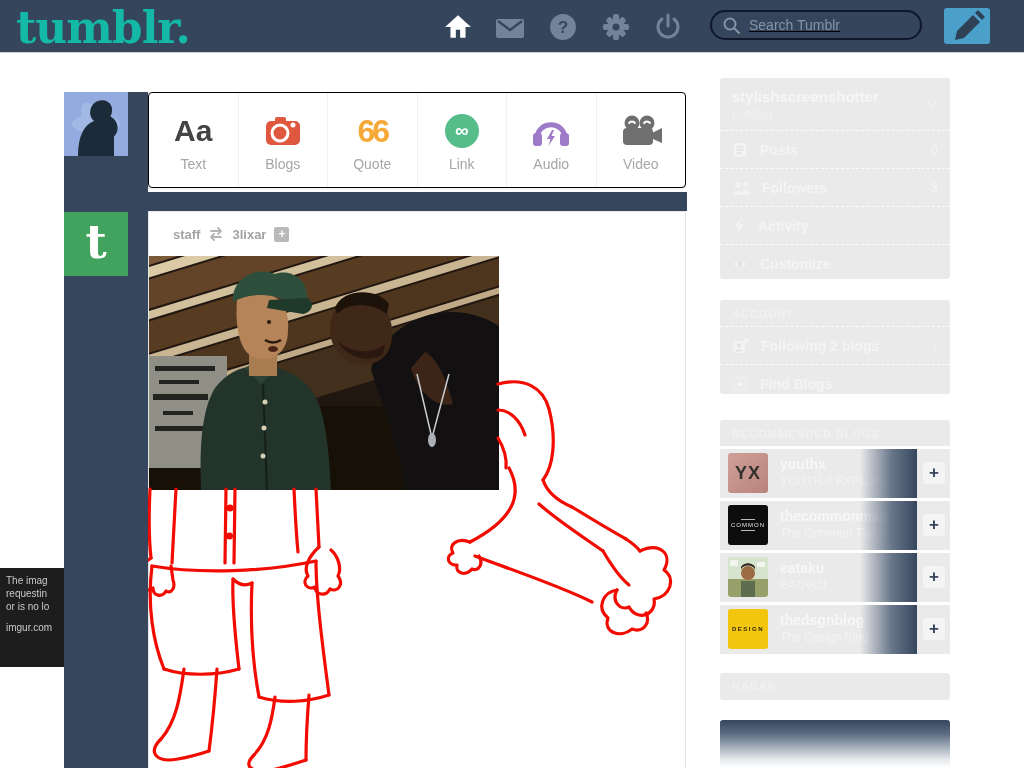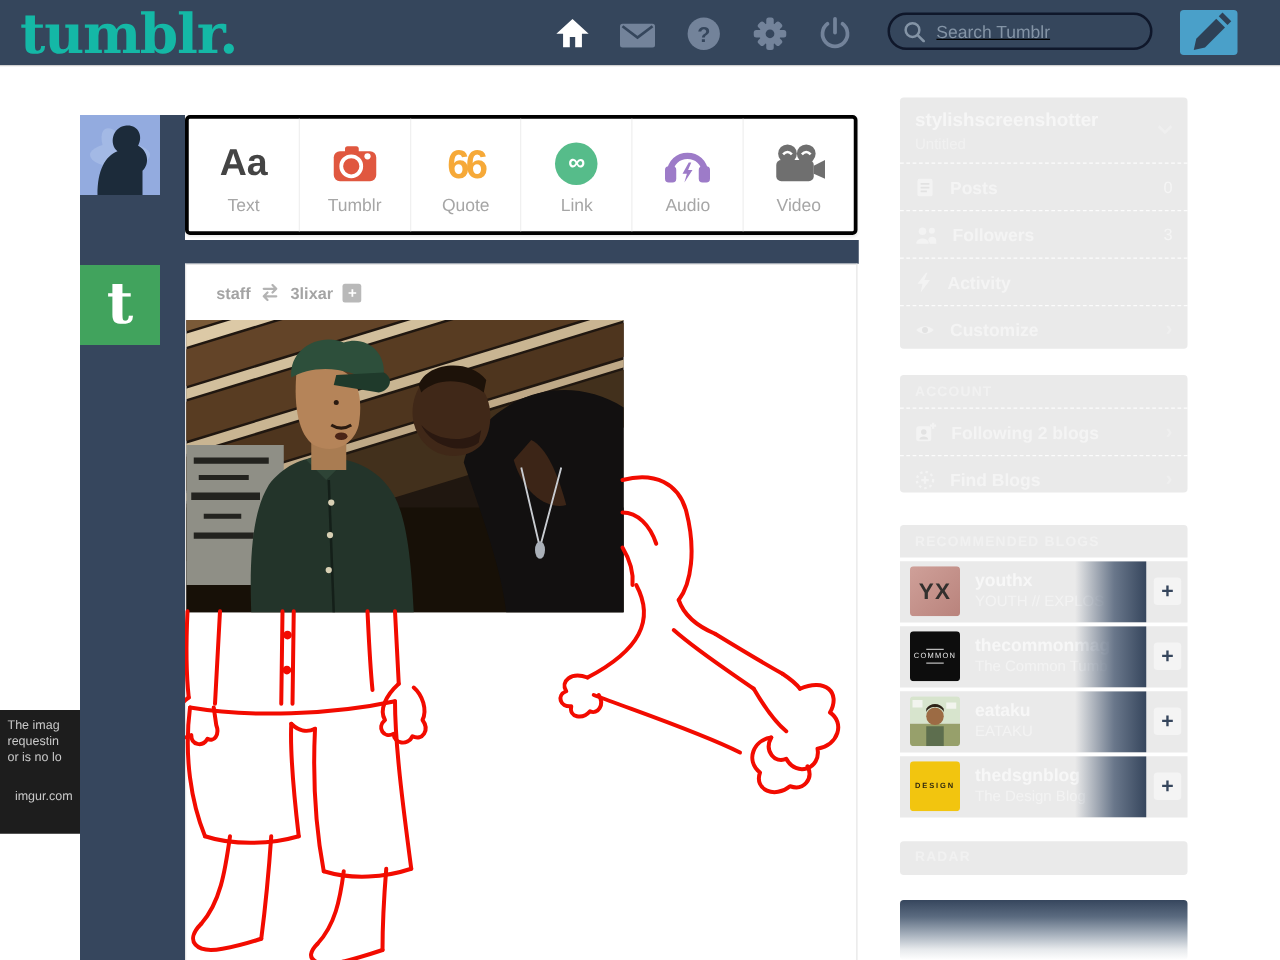--- a/index.html
+++ b/index.html
@@ -23,25 +23,25 @@
   
   .left-strip{position:absolute;left:64px;top:92px;width:84px;height:676px;background:#36465d;z-index:2;}
   .avatar64{position:absolute;left:0;width:64px;height:64px;overflow:hidden;cursor:pointer;}
   .staff-avatar{top:120px;background:#41a35d;color:#fff;text-align:center;
                 font-family:"DejaVu Serif",serif;font-weight:bold;font-size:46px;line-height:60px;}
 
   
   .imgur-box{position:absolute;left:0;top:568px;width:64px;height:99px;background:#1d1d1d;z-index:1;
              color:#c9c9c9;font-size:10px;line-height:13px;padding:6px 0 0 6px;box-sizing:border-box;
              overflow:hidden;white-space:nowrap;}
-  .imgur-box .dom{margin-top:18px;text-align:center;}
+  .imgur-box .dom{margin-top:8px;}
 
   
   .compose-card{position:absolute;left:148px;top:92px;width:538px;height:96px;background:#fff;
-                border:3px solid #000000;border-radius:4px;box-sizing:border-box;display:flex;
+                border:1px solid #000000;border-radius:4px;box-sizing:border-box;display:flex;
                 box-shadow:0 1px 2px rgba(0,0,0,.08);}
   .compose-item{flex:1;display:flex;flex-direction:column;align-items:center;justify-content:center;
                 cursor:pointer;border-right:1px solid #f0f0f0;}
   .compose-item:last-child{border-right:none;}
   .ci-icon{height:44px;display:flex;align-items:center;justify-content:center;}
   .ci-label{font-size:14px;color:#a6a6a6;margin-top:3px;}
   .ci-text{font-size:30px;font-weight:bold;color:#444;line-height:30px;}
   .ci-quote{font-size:32px;font-weight:bold;color:#f6a938;letter-spacing:-3px;line-height:30px;}
   .ci-link{width:34px;height:34px;border-radius:50%;background:#56bc8a;color:#fff;text-align:center;
            font-size:19px;font-weight:bold;line-height:33px;}
@@ -179,21 +179,21 @@
 
     <div class="compose-item">
       <div class="ci-icon">
         <svg width="38" height="32" viewBox="0 0 38 32">
           <rect x="11" y="2" width="11" height="7" rx="2" fill="#e0573f"></rect>
           <rect x="2" y="6" width="34" height="24" rx="5" fill="#e0573f"></rect>
           <circle cx="16" cy="18" r="8" stroke="#ffffff" stroke-width="3" fill="none"></circle>
           <circle cx="29" cy="10" r="2.5" fill="#ffffff"></circle>
         </svg>
       </div>
-      <div class="ci-label">Tumblr</div>
+      <div class="ci-label">Blogs</div>
     </div>
 
     <div class="compose-item">
       <div class="ci-icon">
           <span class="ci-quote">66</span>
         </div>
       <div class="ci-label">Quote</div>
     </div>
 
     <div class="compose-item">

